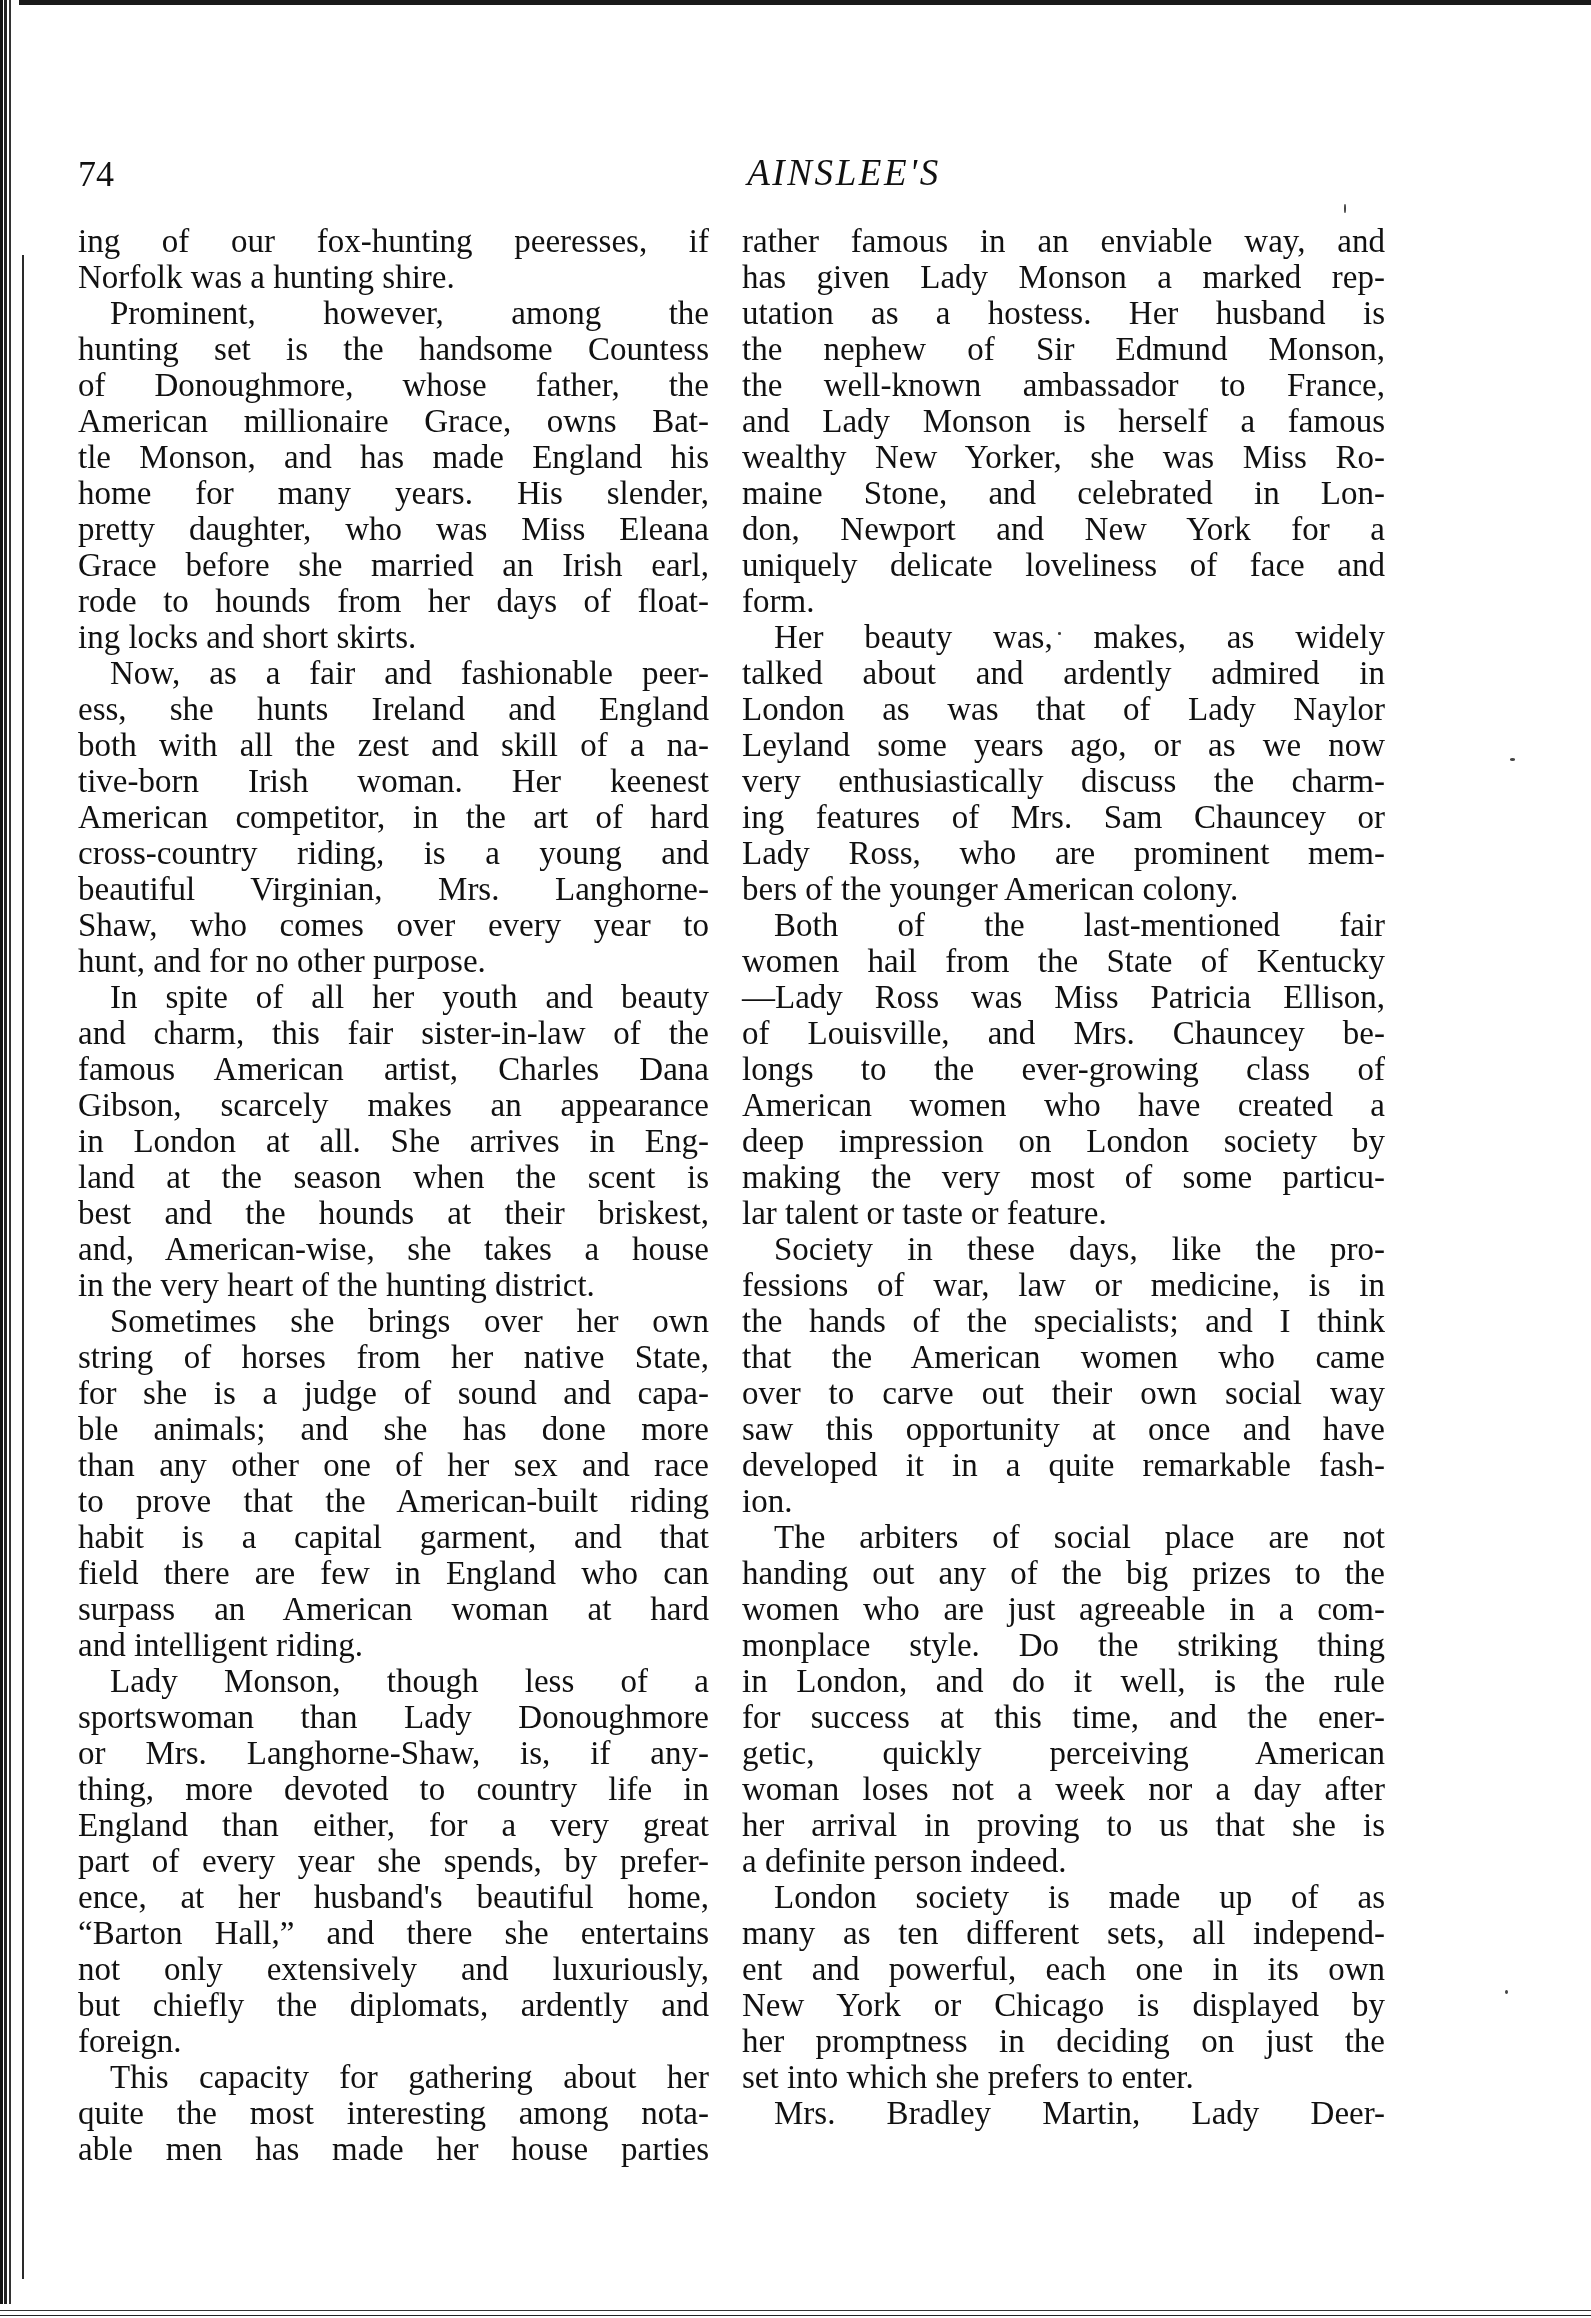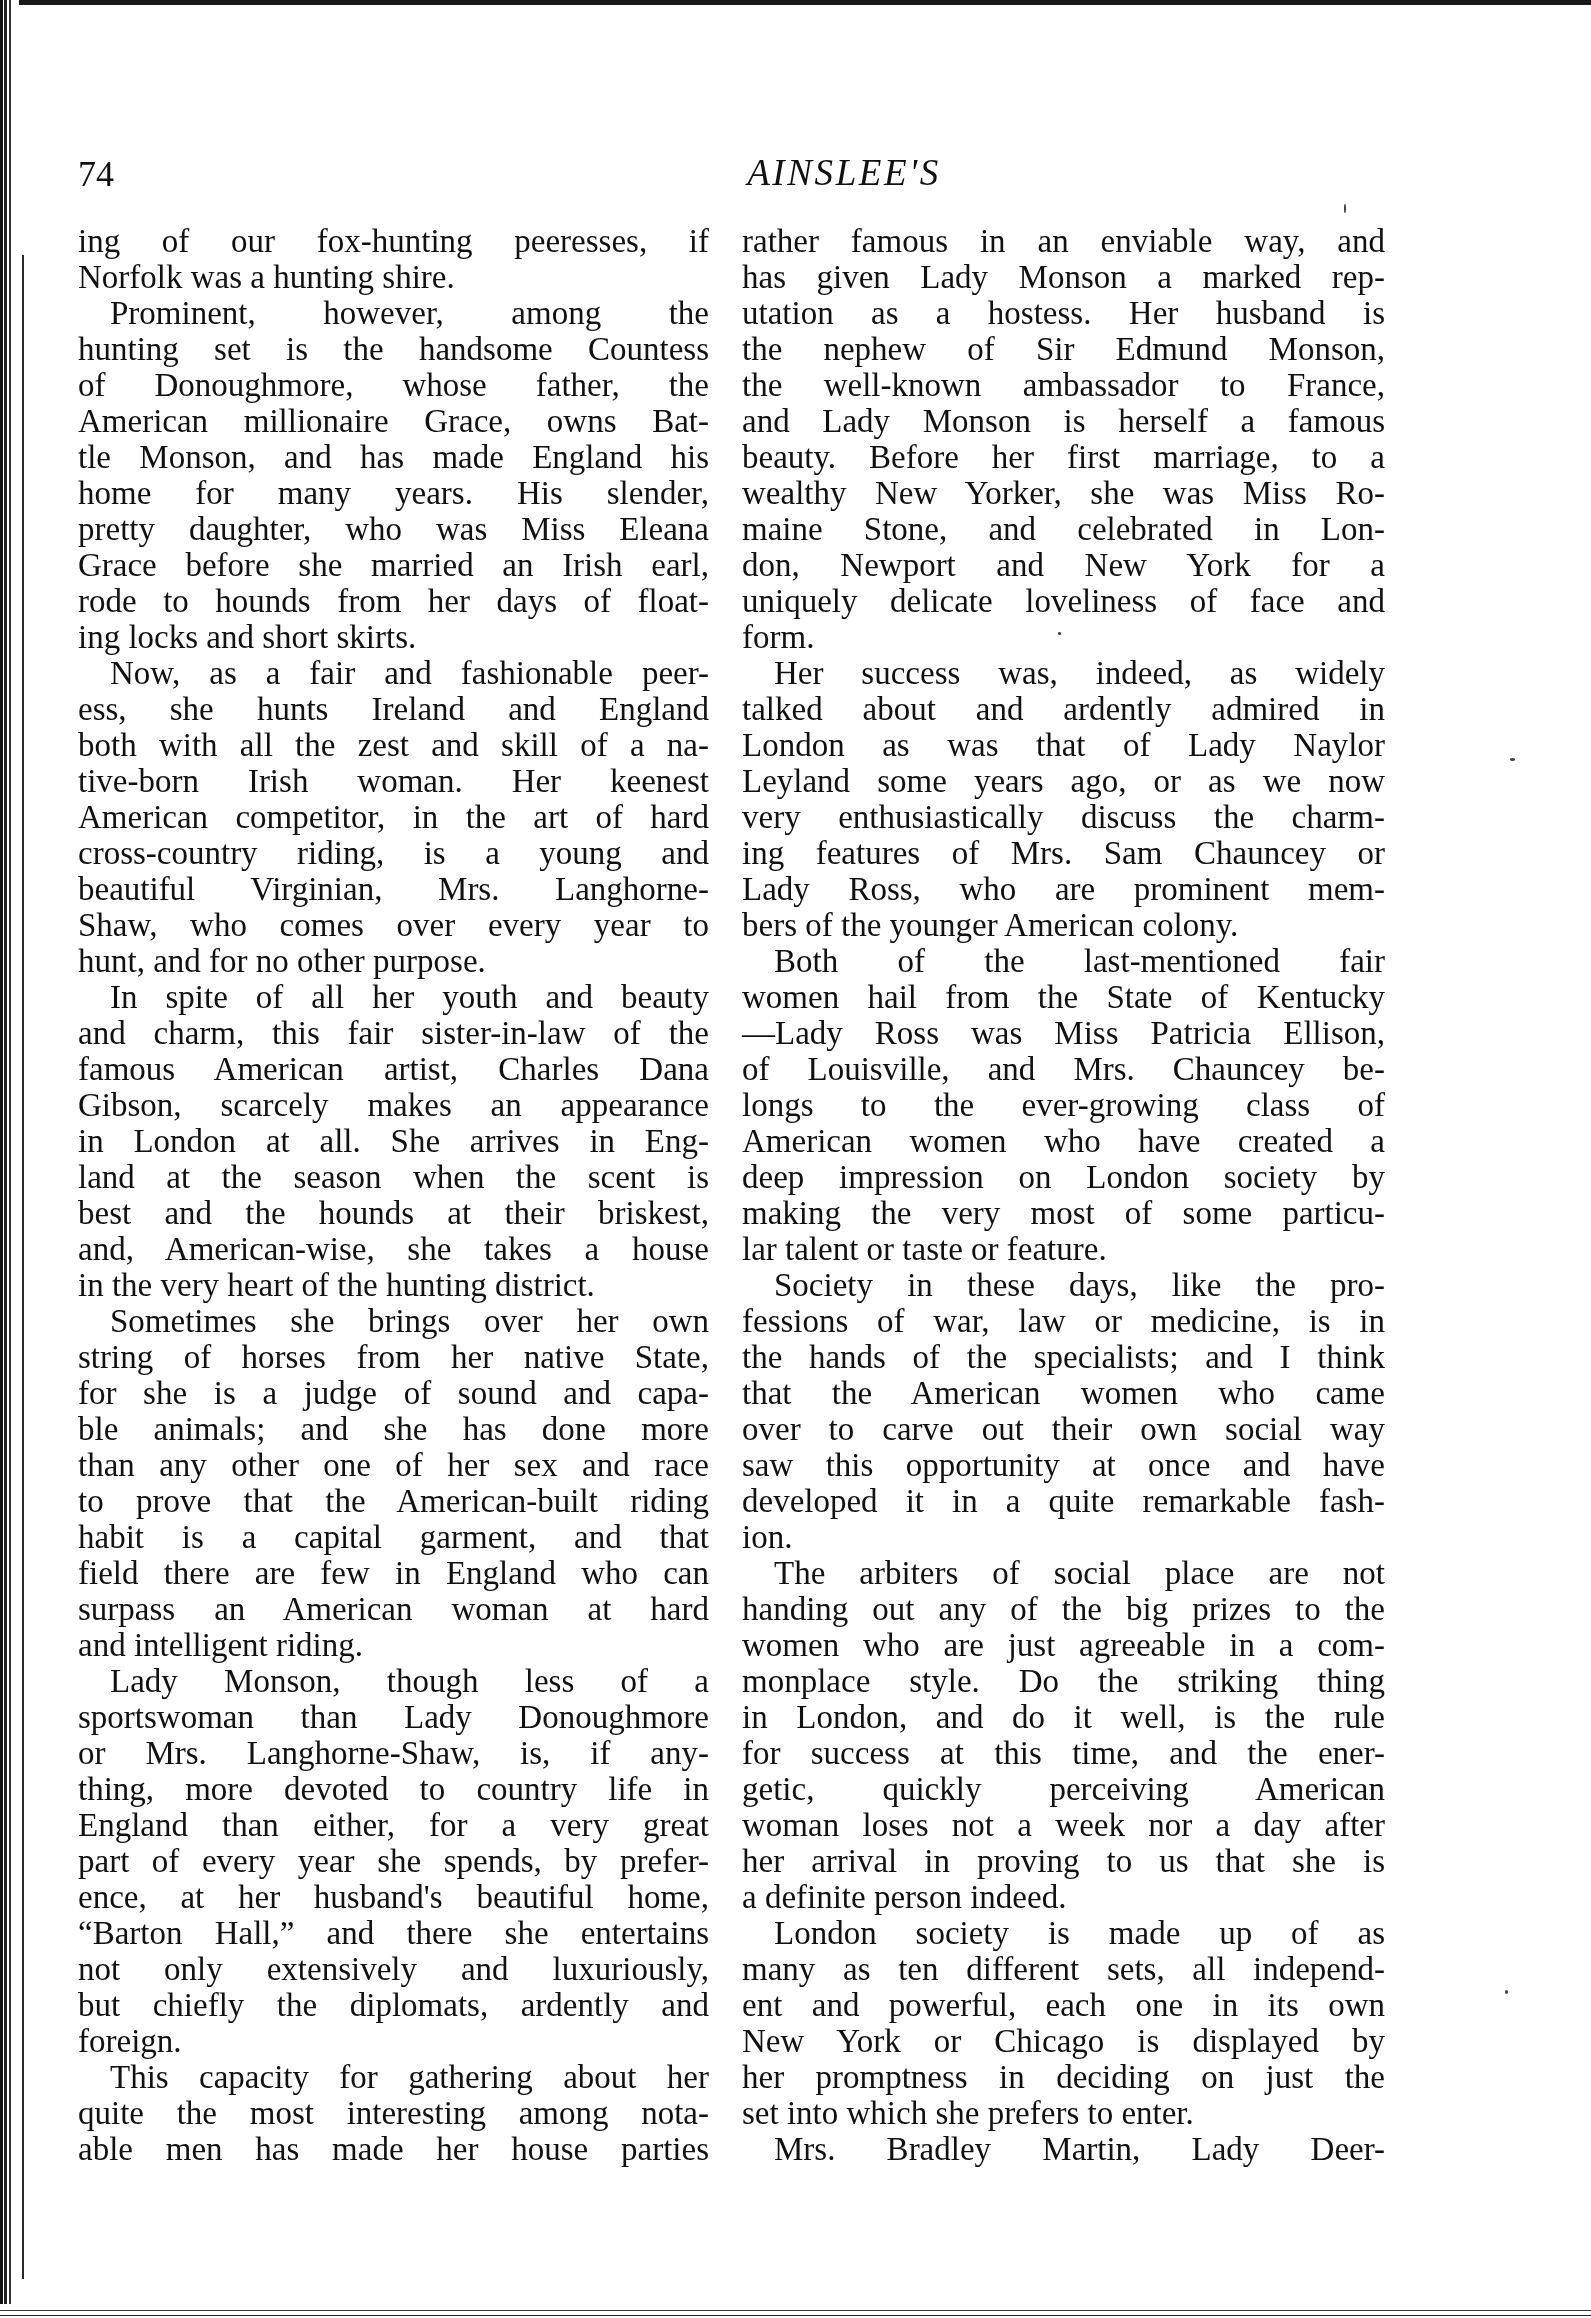--- a/index.html
+++ b/index.html
@@ -91,27 +91,26 @@
       <span class="line">quite the most interesting among nota-</span>
       <span class="line">able men has made her house parties</span>
     </div>
   <div class="column col-right" id="col-right">
       <span class="line">rather famous in an enviable way, and</span>
       <span class="line">has given Lady Monson a marked rep-</span>
       <span class="line">utation as a hostess. Her husband is</span>
       <span class="line">the nephew of Sir Edmund Monson,</span>
       <span class="line">the well-known ambassador to France,</span>
       <span class="line">and Lady Monson is herself a famous</span>
-      <span class="line">beauty. Before her first marriage, to a</span>
       <span class="line">wealthy New Yorker, she was Miss Ro-</span>
       <span class="line">maine Stone, and celebrated in Lon-</span>
       <span class="line">don, Newport and New York for a</span>
       <span class="line">uniquely delicate loveliness of face and</span>
       <span class="line last">form.</span>
-      <span class="line indent">Her success was, indeed, as widely</span>
+      <span class="line indent">Her beauty was, makes, as widely</span>
       <span class="line">talked about and ardently admired in</span>
       <span class="line">London as was that of Lady Naylor</span>
       <span class="line">Leyland some years ago, or as we now</span>
       <span class="line">very enthusiastically discuss the charm-</span>
       <span class="line">ing features of Mrs. Sam Chauncey or</span>
       <span class="line">Lady Ross, who are prominent mem-</span>
       <span class="line last">bers of the younger American colony.</span>
       <span class="line indent">Both of the last-mentioned fair</span>
       <span class="line">women hail from the State of Kentucky</span>
       <span class="line">—Lady Ross was Miss Patricia Ellison,</span>

